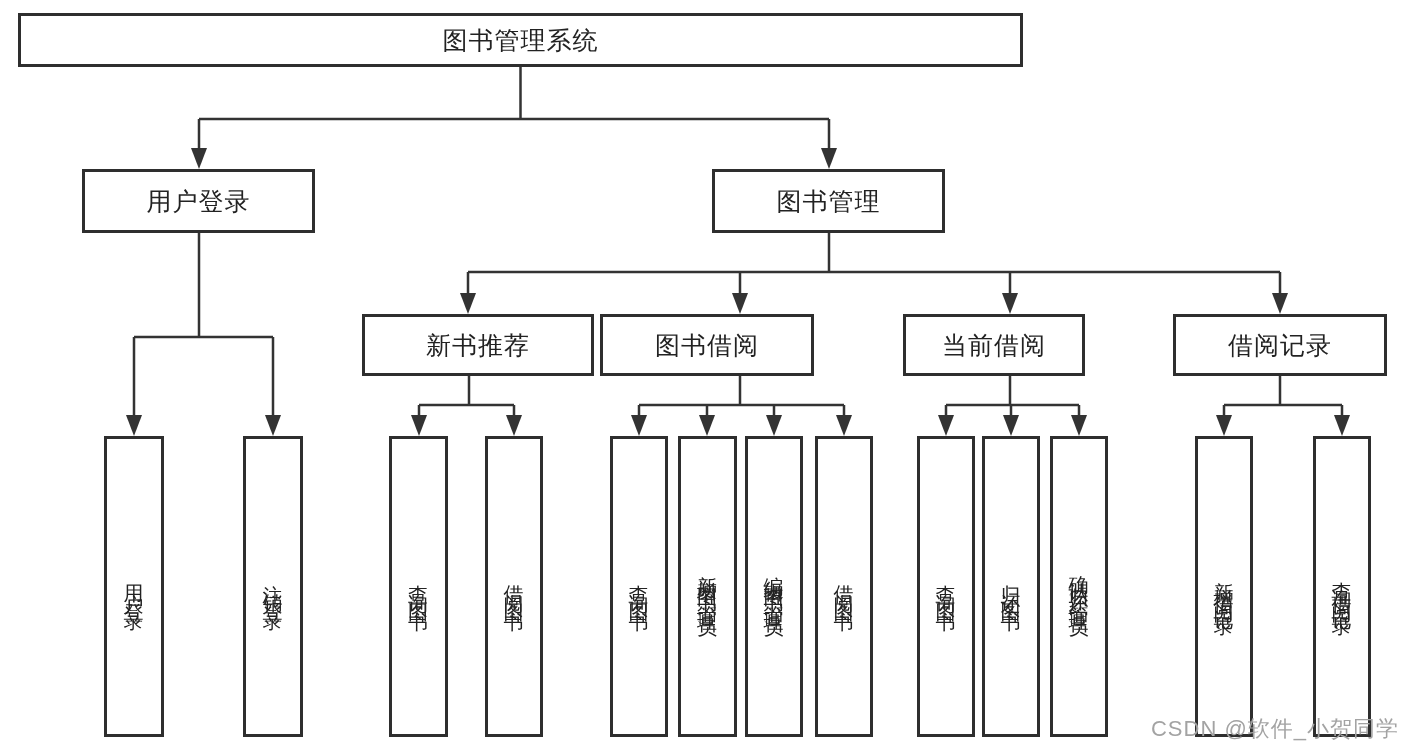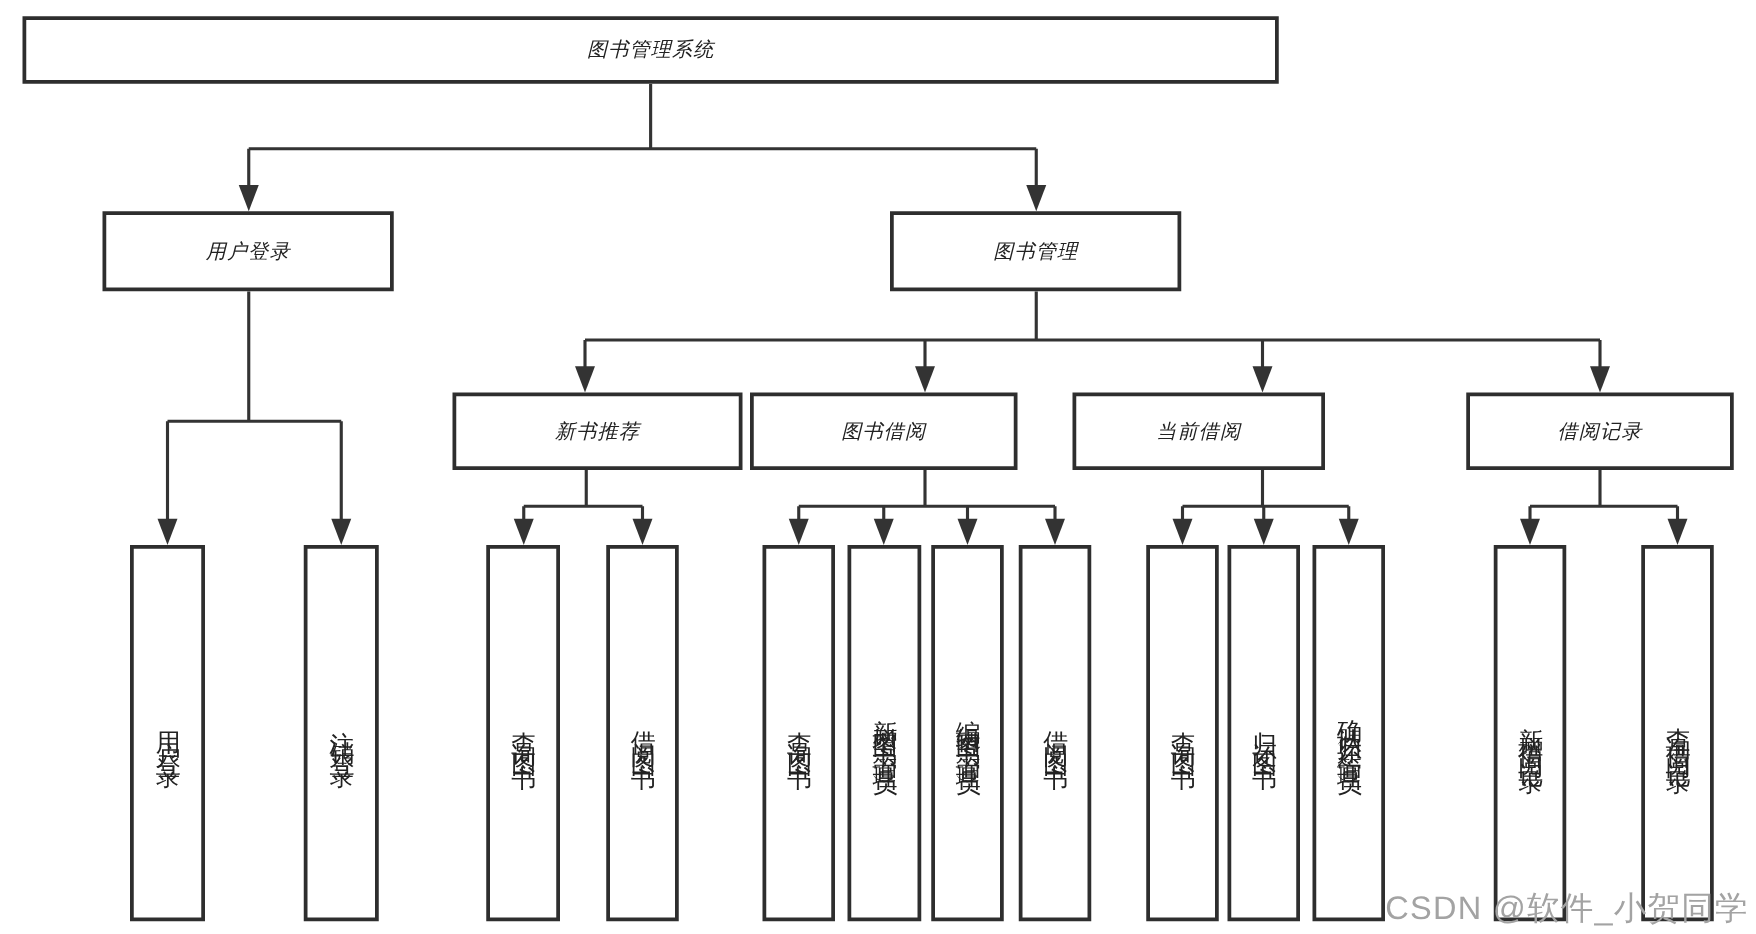--- a/index.html
+++ b/index.html
@@ -22,34 +22,34 @@
     box-sizing: border-box;
     background: #ffffff;
     border: 3px solid #2e2e2e;
     display: flex;
     align-items: center;
     justify-content: center;
     color: #222222;
     z-index: 2;
     text-align: center;
   }
-  .h-box { font-size: 16px; letter-spacing: 1px; font-style: italic; }
+  .h-box { font-size: 25px; letter-spacing: 1px; }
   .v-box {
     writing-mode: vertical-rl;
     text-orientation: upright;
     font-size: 20px;
     letter-spacing: 9px;
     line-height: 1;
   }
   .v-box span { display: block; }
   #watermark {
     position: absolute;
     right: 6px;
     bottom: 3px;
-    font-size: 26px;
+    font-size: 22px;
     color: #a3a3a3;
     z-index: 3;
     letter-spacing: 1px;
     white-space: nowrap;
   }
 </style>
 </head>
 <body>
 
 <div id="canvas">
@@ -107,21 +107,21 @@
   <div class="box h-box" style="left:712px; top:169px; width:233px; height:64px;text-align:center;">
     <span>图书管理</span>
   </div>
 
   <div class="box h-box" style="left:362px; top:314px; width:232px; height:62px;">
     <span>新书推荐</span>
   </div>
   <div class="box h-box" style="left:600px; top:314px; width:214px; height:62px;">
     <span>图书借阅</span>
   </div>
-  <div class="box h-box" style="left:858px; top:314px; width:202px; height:62px;">
+  <div class="box h-box" style="left:903px; top:314px; width:182px; height:62px;">
     <span>当前借阅</span>
   </div>
   <div class="box h-box" style="left:1173px; top:314px; width:214px; height:62px;">
     <span>借阅记录</span>
   </div>
 
   <div class="box v-box" style="left:104px; top:436px; width:60px; height:301px;">
     <span>用户登录</span>
   </div>
   <div class="box v-box" style="left:243px; top:436px; width:60px; height:301px;">

